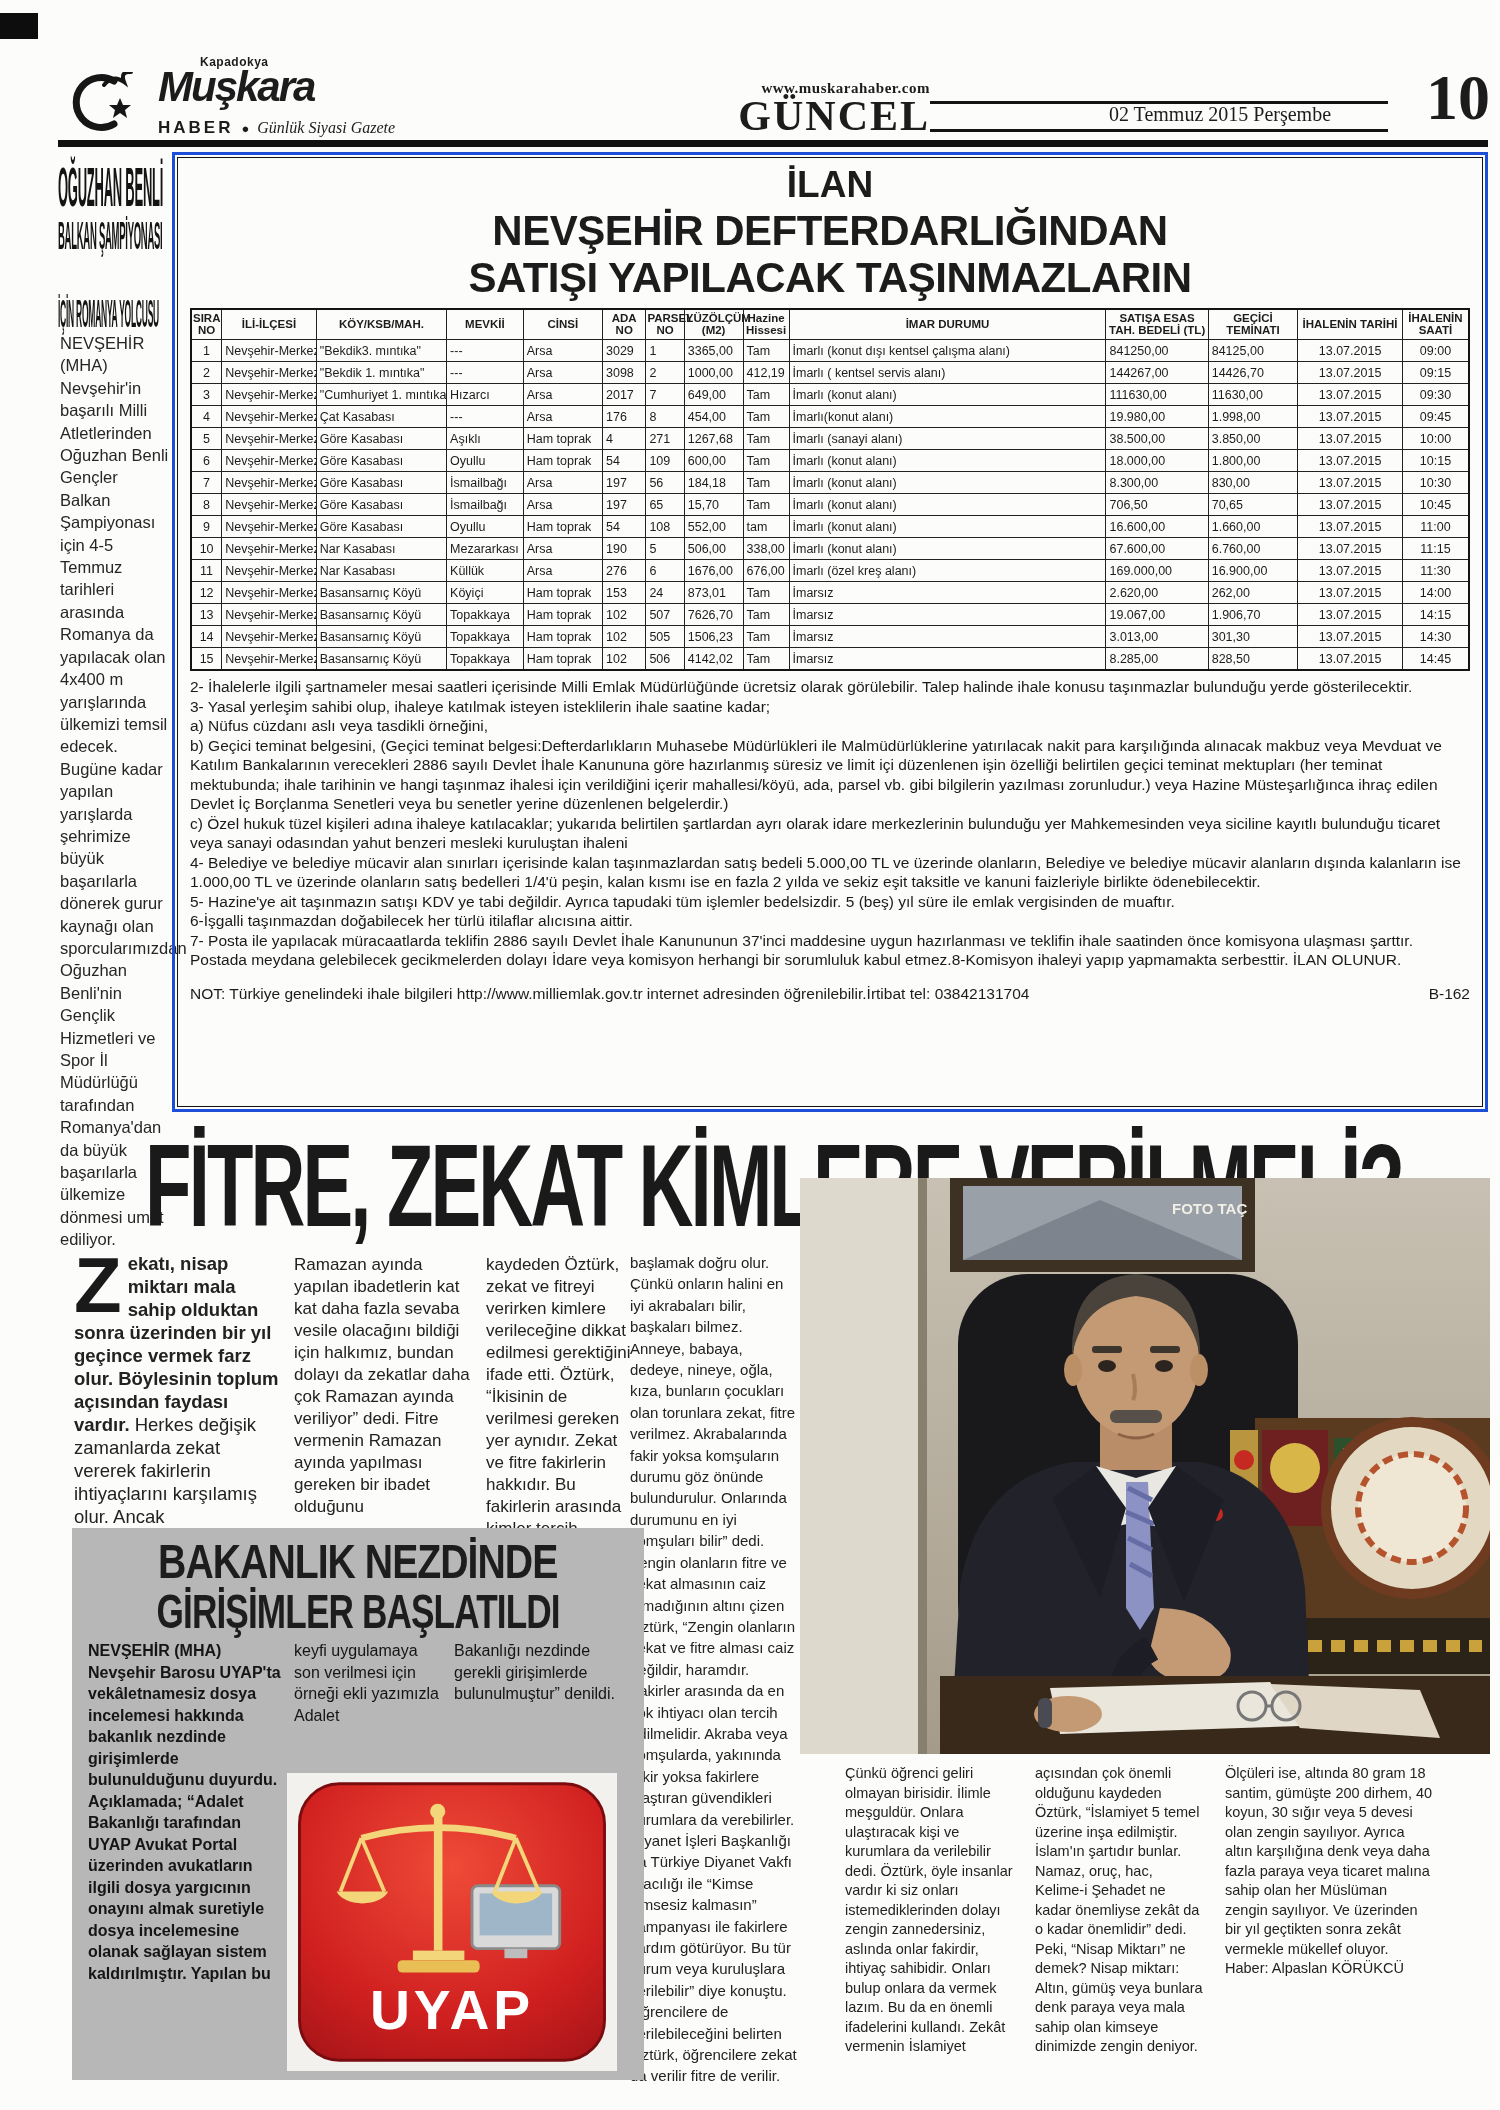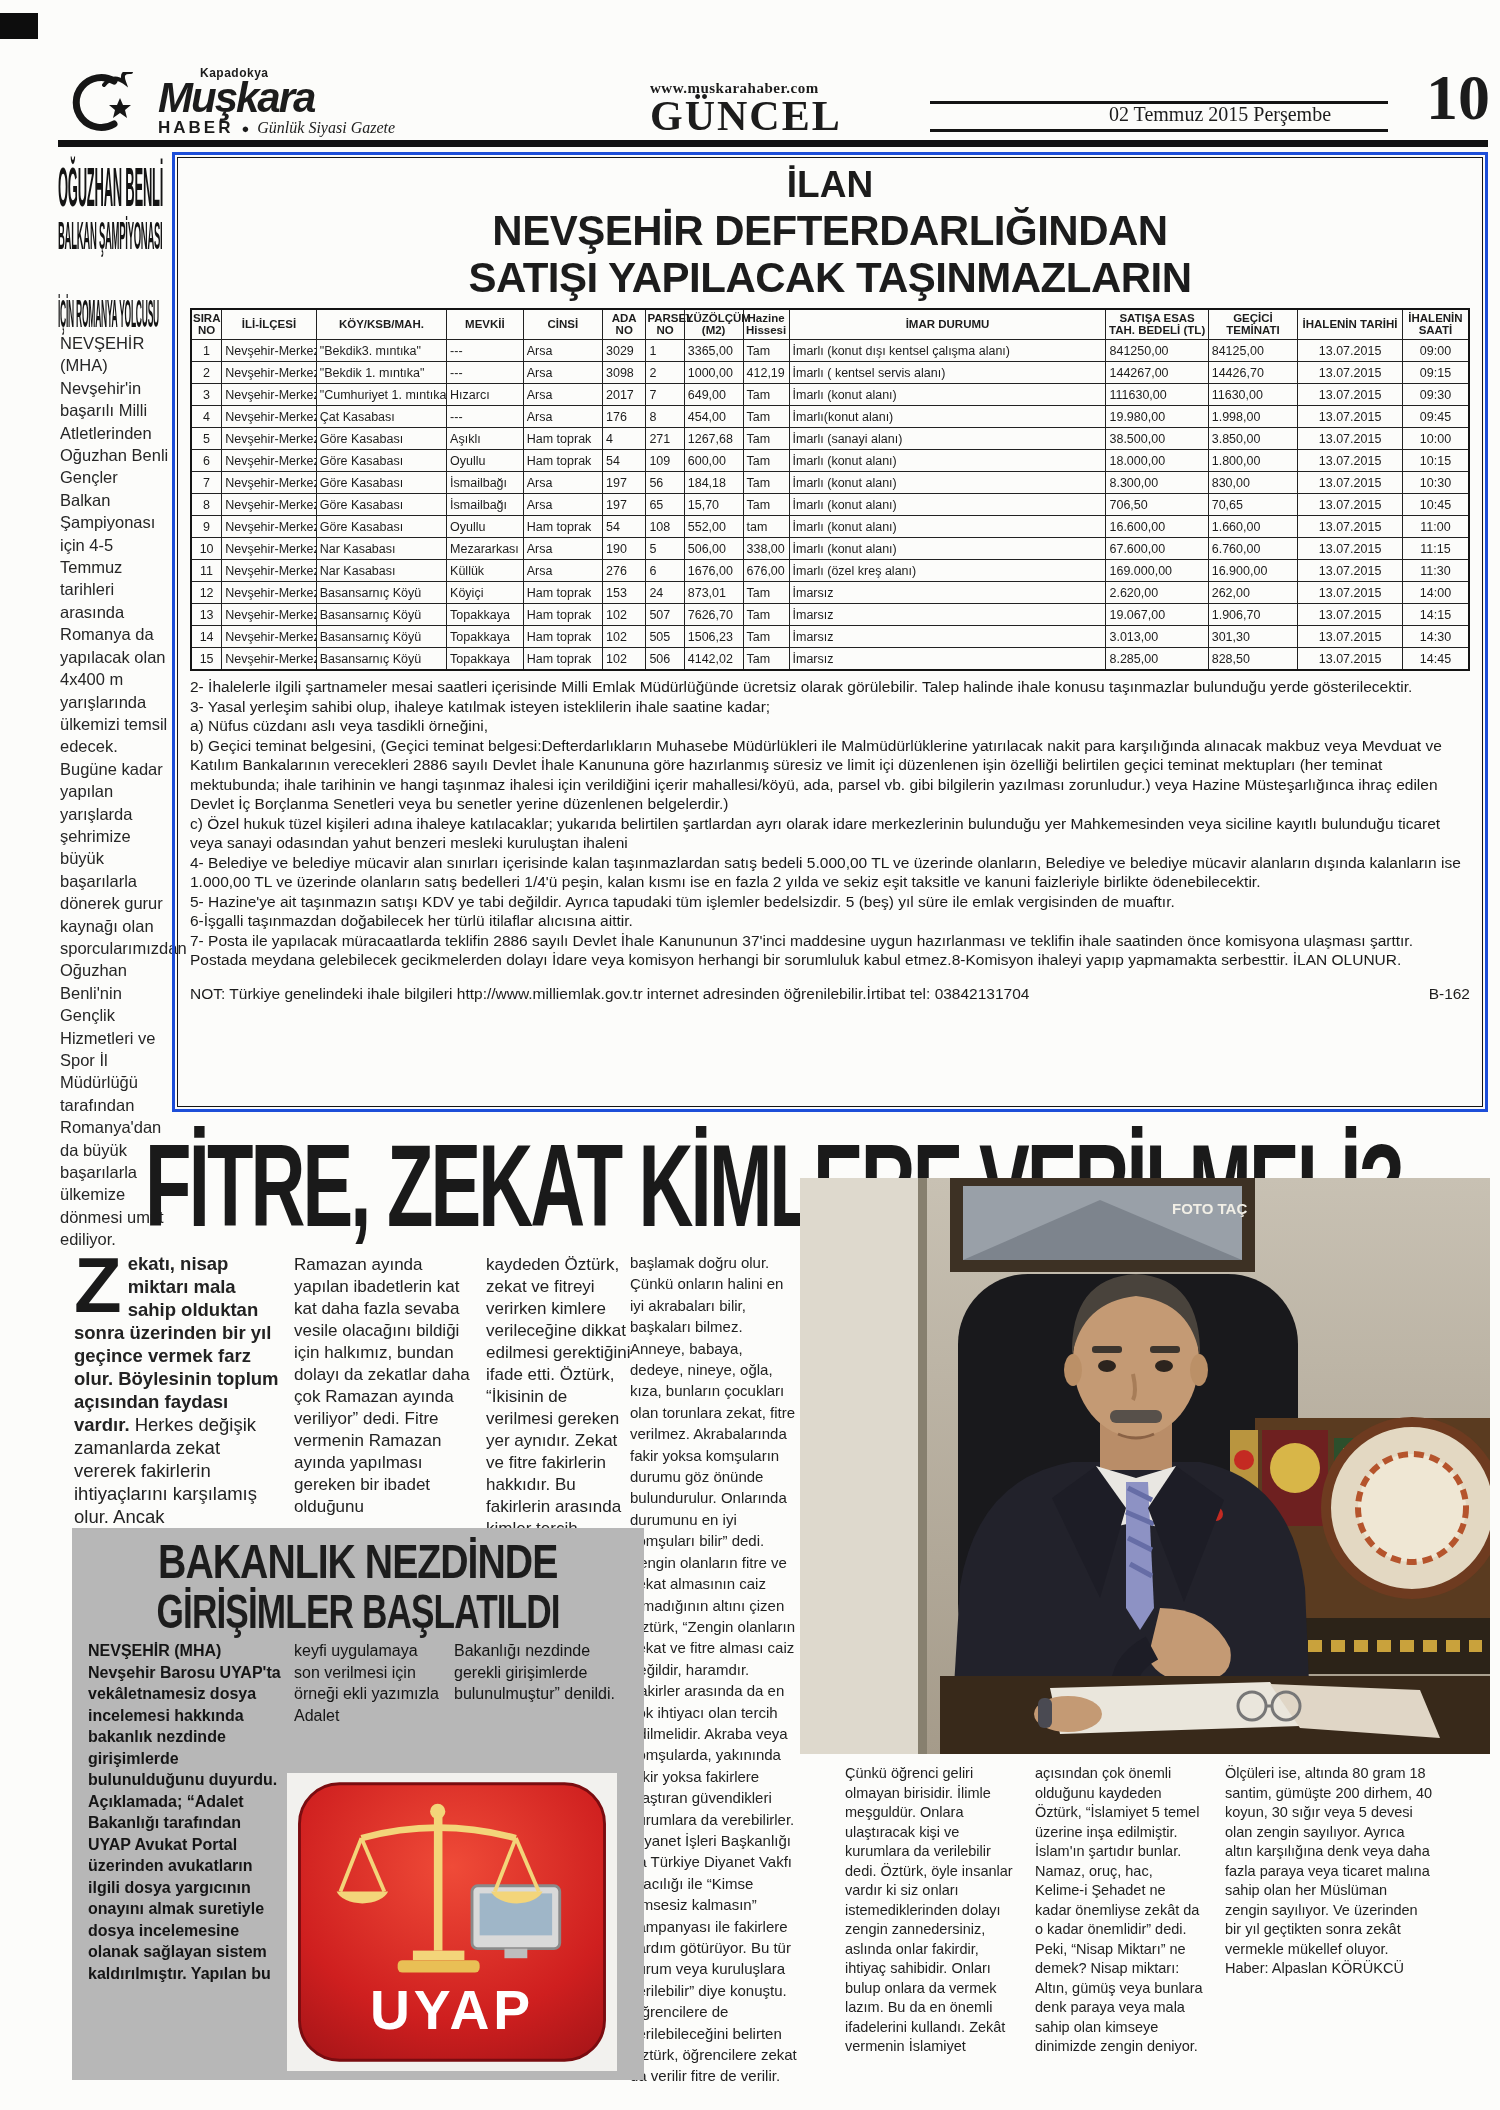--- a/index.html
+++ b/index.html
@@ -5,25 +5,25 @@
   html,body{margin:0;padding:0;background:#e8e8e8;}
   #page{position:relative;width:1500px;height:2110px;background:#fcfcfa;overflow:hidden;
         font-family:"Liberation Sans","DejaVu Sans",sans-serif;color:#1c1c1c;}
   .abs{position:absolute;}
   
   #scan-mark{left:0;top:13px;width:38px;height:26px;background:#0d0d0d;}
   #masthead{left:58px;top:74px;width:520px;height:64px;display:flex;align-items:flex-end;}
   .mh-text{margin-left:8px;}
   .mh-region{font-size:12px;font-weight:bold;margin-left:42px;letter-spacing:.5px;}
   .mh-name{font-size:42px;font-weight:900;font-style:italic;letter-spacing:-2px;line-height:.85;}
-  .mh-sub{display:flex;align-items:center;gap:8px;margin-top:2px;}
+  .mh-sub{display:flex;align-items:center;gap:8px;margin-top:13px;}
   .mh-haber{font-size:17px;font-weight:900;letter-spacing:3px;}
   .mh-dot{font-size:13px;line-height:1;}
   .mh-tagline{font-size:16px;font-style:italic;font-family:"Liberation Serif","DejaVu Serif",serif;}
-  #guncel{left:650px;top:80px;width:280px;text-align:left;}
+  #guncel{left:650px;top:80px;width:280px;text-align:right;}
   #guncel .site{font-size:15px;font-weight:bold;font-family:"Liberation Serif",serif;letter-spacing:.5px;}
   #guncel .section{font-size:42px;font-weight:900;font-family:"Liberation Serif","DejaVu Serif",serif;
                    letter-spacing:2px;line-height:.95;}
   .hrule{background:#141414;height:3px;}
   #rule-a{left:930px;top:101px;width:458px;}
   #rule-b{left:930px;top:129px;width:458px;}
   #date{left:1055px;top:103px;width:330px;text-align:center;font-size:20px;
         font-family:"Liberation Serif",serif;}
   #page-number{left:1394px;top:66px;width:96px;font-size:64px;font-weight:900;
         font-family:"Liberation Serif",serif;text-align:right;line-height:1;}

